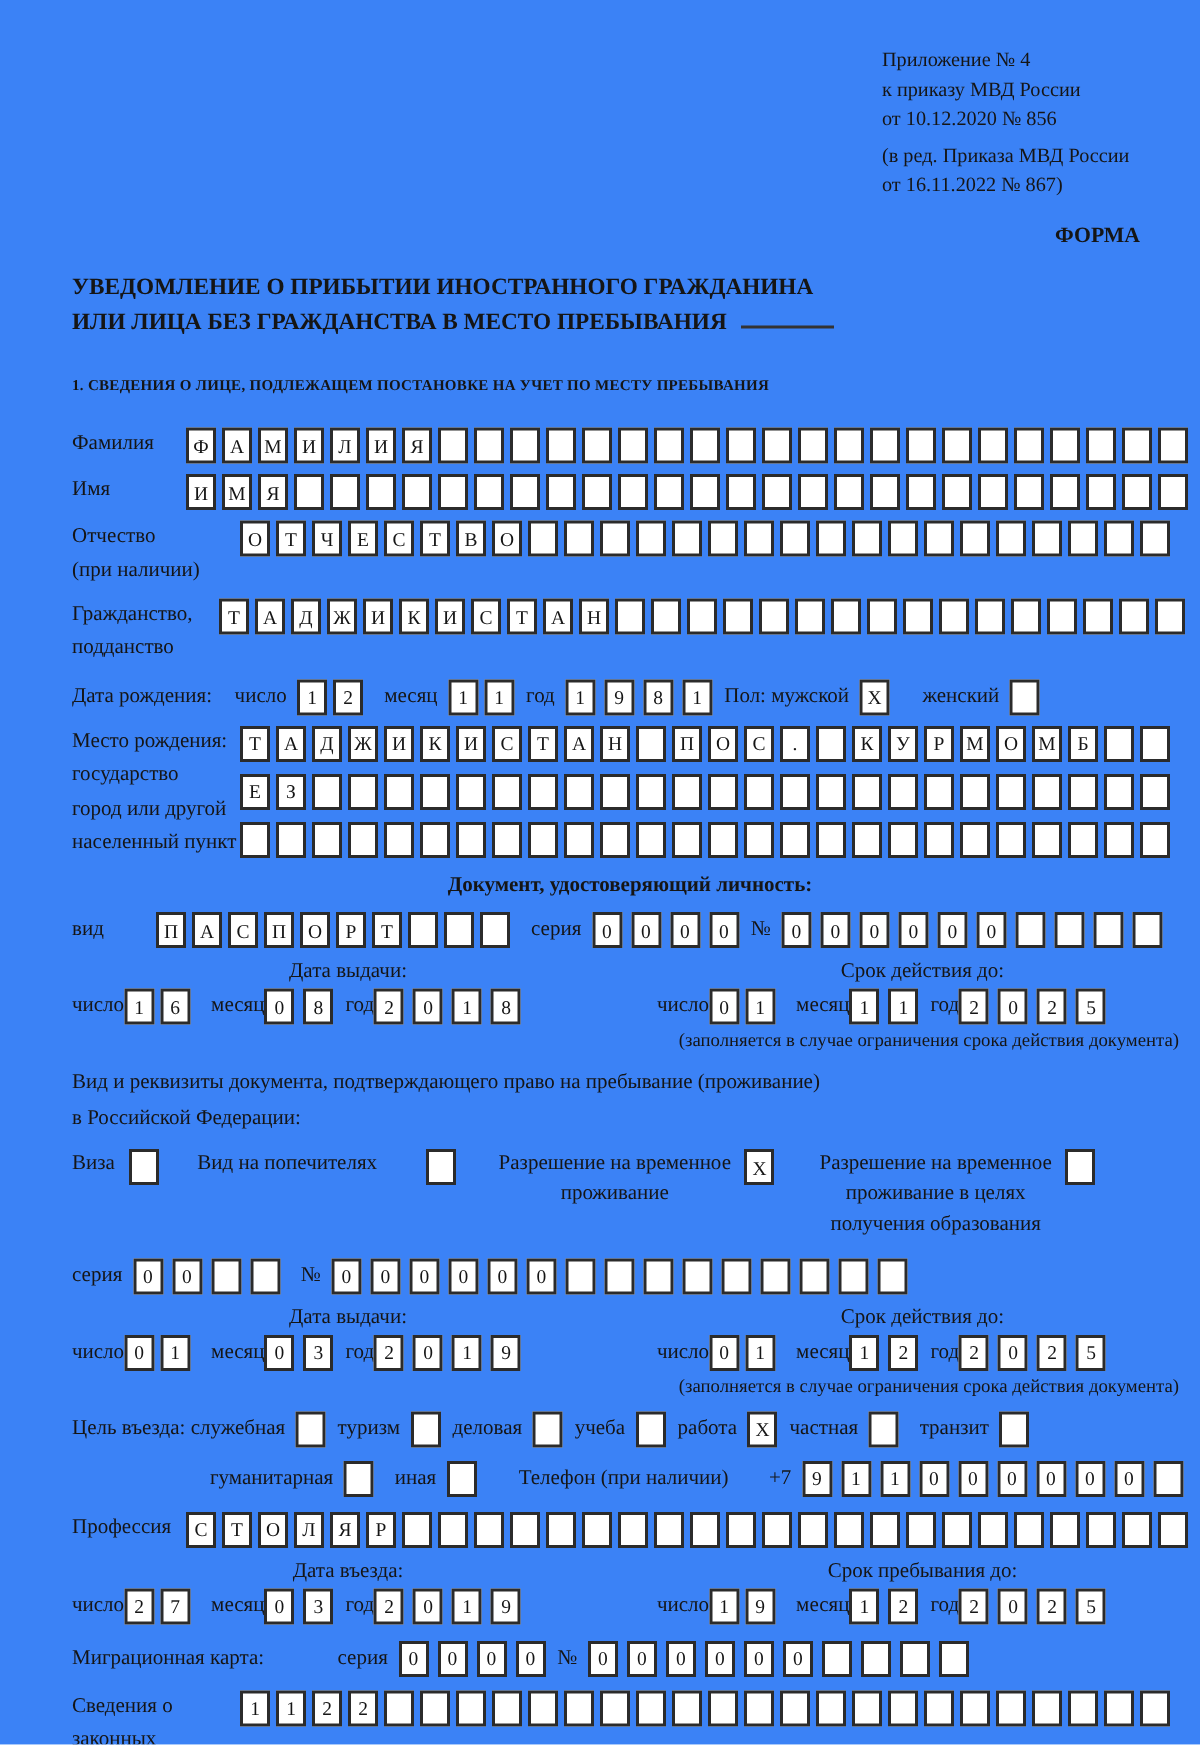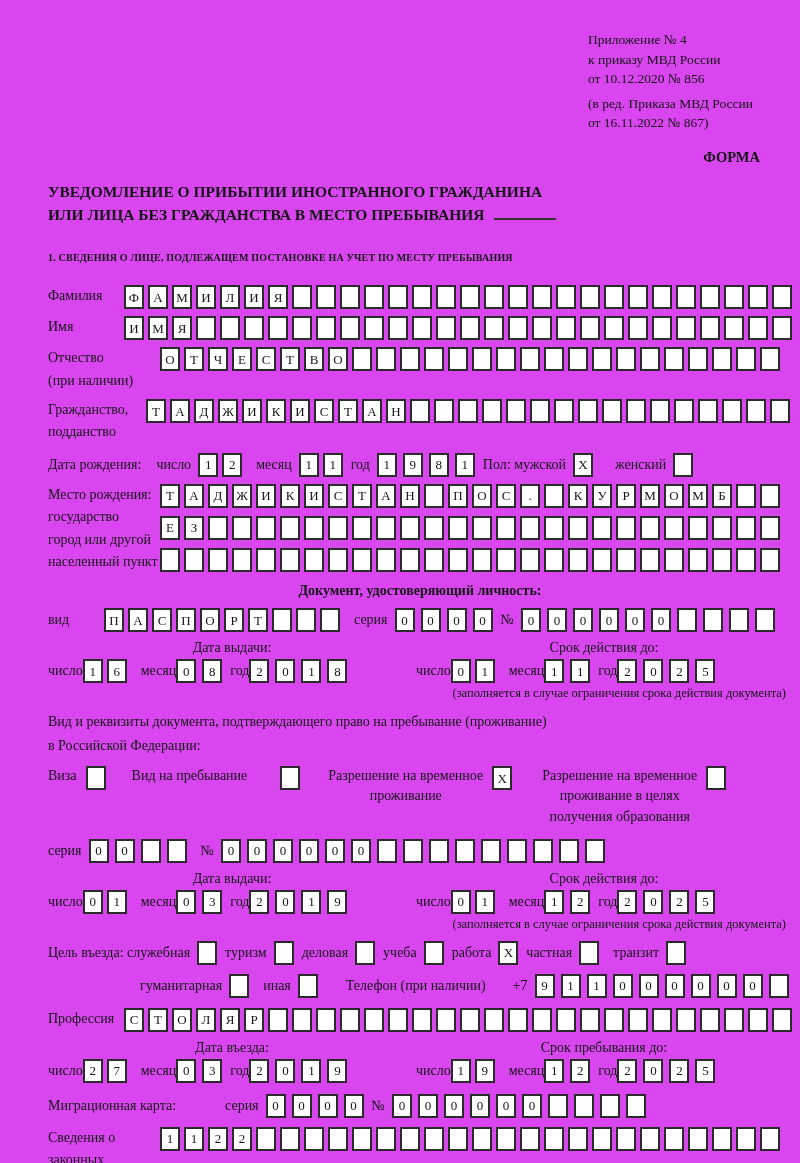--- a/index.html
+++ b/index.html
@@ -1,18 +1,18 @@
 <!DOCTYPE html>
 <html><head>
 <meta charset="utf-8">
 <style>
   html,body{margin:0;padding:0;background:#fff;}
   body{font-family:"Liberation Serif","DejaVu Serif",serif;color:#151515;}
   .page{position:relative;width:800px;height:1163px;box-sizing:border-box;
-        padding:30px 8px 10px 48px;overflow:hidden;background:#d946ef;}
+        padding:30px 8px 10px 48px;overflow:hidden;background:#3b82f6;}
   .pre{white-space:pre-line;}
   .hdr-ref{margin-left:540px;font-size:13.5px;line-height:1.45;}
   .hdr-ref .blk2{margin-top:5px;}
   .forma{text-align:right;margin:16px 32px 0 0;font-weight:bold;font-size:14.5px;}
   .title{margin-top:14px;text-align:left;font-weight:bold;font-size:15.5px;line-height:1.5;}
   .blank-line{display:inline-block;width:62px;border-bottom:2px solid #333;height:12px;margin-left:10px;}
   .sec-head{margin-top:26px;font-weight:bold;font-size:10px;letter-spacing:.2px;}
   .row{display:flex;align-items:flex-start;margin-top:7px;}
   .row-label{flex:0 0 auto;font-size:14px;line-height:1.6;}
   .lbl-sm{width:76px;} .lbl-md{width:98px;} .lbl-lg{width:112px;}
@@ -20,21 +20,21 @@
   .cells.spread{gap:6px;}
   .cell{flex:0 0 auto;width:16px;height:20px;border:2px solid #2b2b2b;background:#fff;
         display:flex;align-items:center;justify-content:center;
         font-size:13px;line-height:1;font-family:"Liberation Serif","DejaVu Serif",serif;}
   .inline-row{display:flex;align-items:center;font-size:14px;margin-top:9px;flex-wrap:nowrap;}
   .inline-row .t{margin-right:7px;white-space:nowrap;}
   .gap8{margin-left:8px;} .gap14{margin-left:14px;} .gap22{margin-left:22px;}
   .stack{display:flex;flex-direction:column;}
   .doc-head{text-align:center;font-weight:bold;font-size:14px;margin-top:10px;}
   .date-block{margin-top:8px;}
-  .date-cols{display:flex;}
+  .date-cols{display:flex;gap:22px;}
   .date-col-l{flex:0 0 368px;}
   .date-col-r{flex:1 1 auto;}
   .date-title{font-size:14px;text-align:center;margin-bottom:3px;}
   .date-line{display:flex;align-items:center;font-size:14px;}
   .note{font-size:12.5px;text-align:right;margin:3px 6px 0 0;}
   .para{font-size:14px;margin-top:9px;line-height:1.7;}
   .chk-row{display:flex;align-items:flex-start;margin-top:8px;font-size:14px;}
   .chk-item{display:flex;align-items:flex-start;margin-right:14px;}
   .chk-item .lbl{margin-right:9px;line-height:1.45;}
   .chk-item .ctr{text-align:center;}
@@ -412,21 +412,21 @@
   </div>
 
   <div class="chk-row">
     <div class="chk-item">
       <span class="lbl">Виза</span>
       <span class="cells">
           <span class="cell"></span>
         </span>
     </div>
     <div class="chk-item" style="margin-left:12px;">
-      <span class="lbl">Вид на пребывание</span>
+      <span class="lbl">Вид на попечителях</span>
       <span class="cells" style="margin-left:24px;">
           <span class="cell"></span>
         </span>
     </div>
     <div class="chk-item" style="margin-left:14px;">
       <span class="lbl ctr pre">Разрешение на временное
 проживание</span>
       <span class="cells">
           <span class="cell">X</span>
         </span>

